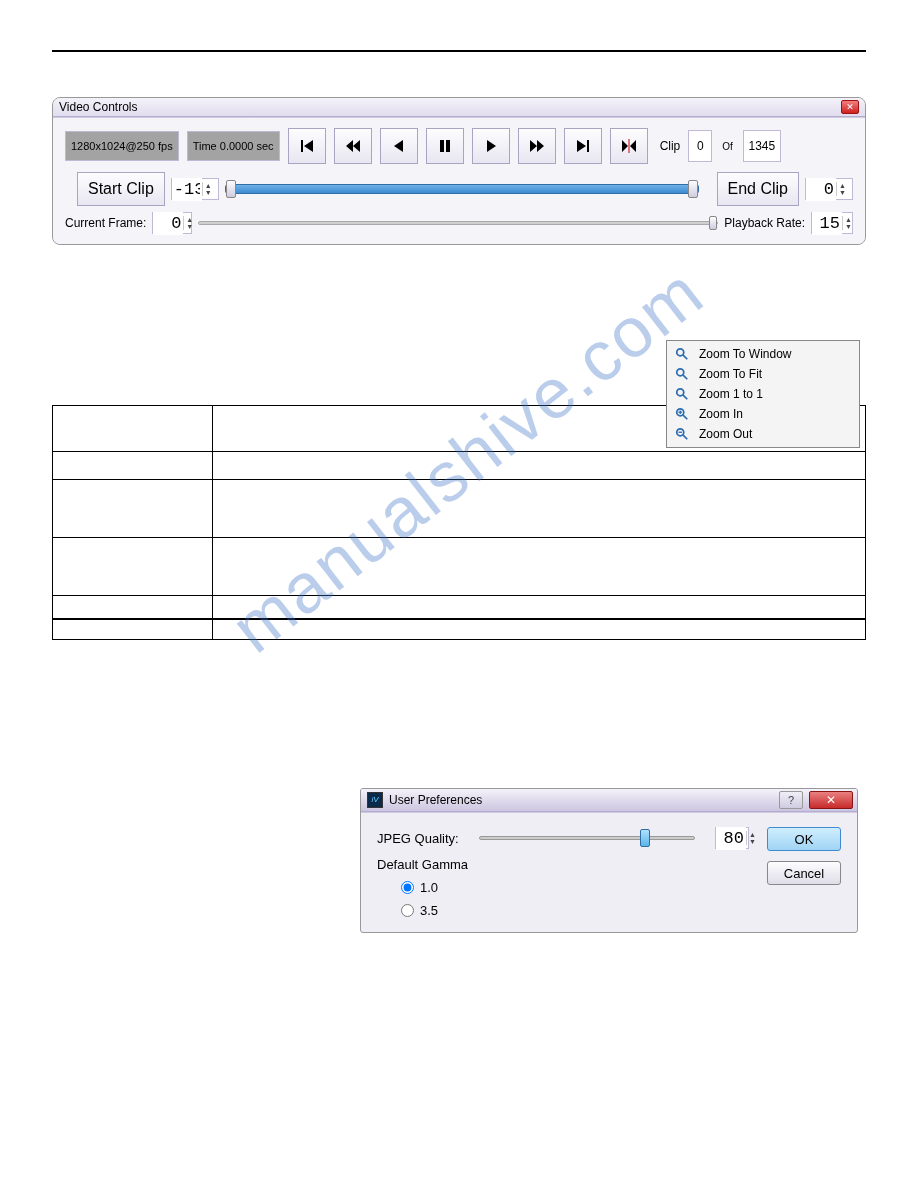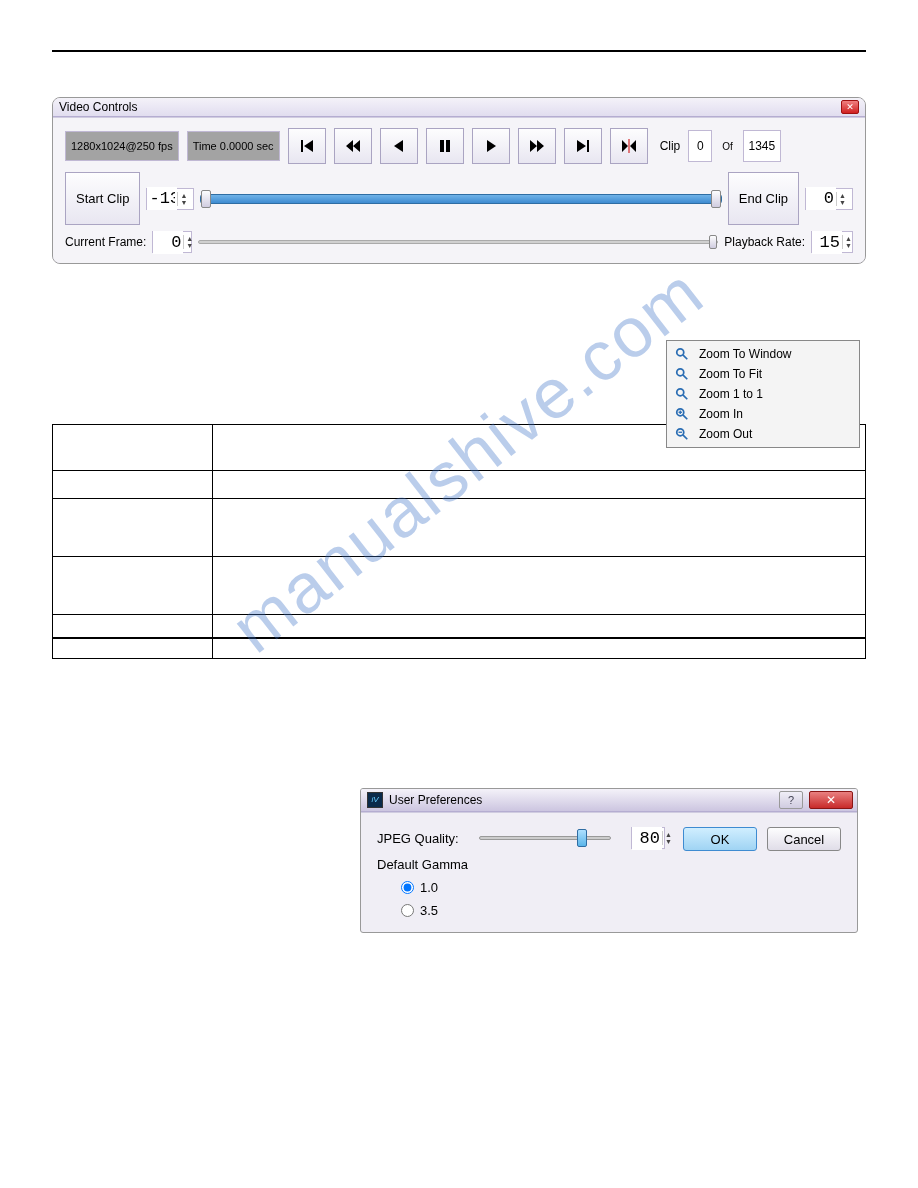--- a/index.html
+++ b/index.html
@@ -64,23 +64,24 @@
 .vc-play-btn svg { width: 16px; height: 16px; }
 .vc-frame-label { font-size: 12px; margin-left: 4px; }
 .vc-frame-box { border: 1px solid #c0b8d4; background: #fff; padding: 8px 3px; width: 24px; text-align: center; font-size: 12px; }
 .vc-frame-box.wide { width: 38px; }
 .vc-of { padding: 8px 2px; font-size: 10px; }
 
 .vc-row2 { display: flex; gap: 6px; align-items: center; margin-top: 8px; }
 .vc-btn-small {
   background: linear-gradient(to bottom, #fdfdfe, #e8e6f1);
   border: 1px solid #aaa4c2;
-  padding: 18px 10px;
-  font-size: 13px;
-  cursor: pointer;
+  padding: 7px 10px;
+  font-size: 16px;
+  cursor: pointer;
+  margin-left: 12px;
 }
 .vc-spinner {
   border: 1px solid #c0b8d4;
   background: #fff;
   width: 48px; height: 22px;
   display: flex;
   align-items: center;
 }
 .vc-spinner input { border: none; width: 30px; font-size: 17px; padding: 2px; text-align: right; font-family: Liberation Mono, monospace; }
 .vc-spinner .arrows { display: flex; flex-direction: column; border-left: 1px solid #ccc; }
@@ -208,21 +209,21 @@
   line-height: 16px;
   cursor: pointer;
 }
 .user-prefs-body {
   border-top: 1px solid #d0cce0;
   padding: 14px 16px;
   display: flex;
   gap: 18px;
 }
 .up-left { flex: 1; }
-.up-right { display: flex; flex-direction: row; gap: 10px; }
+.up-right { display: flex; flex-direction: column; gap: 10px; }
 .up-jpeg-row { display: flex; align-items: center; gap: 20px; }
 .up-jpeg-row label { font-size: 13px; }
 .up-jpeg-slider {
   flex: 1;
   height: 4px;
   background: #ccc;
   border: 1px solid #999;
   border-radius: 2px;
   position: relative;
 }

